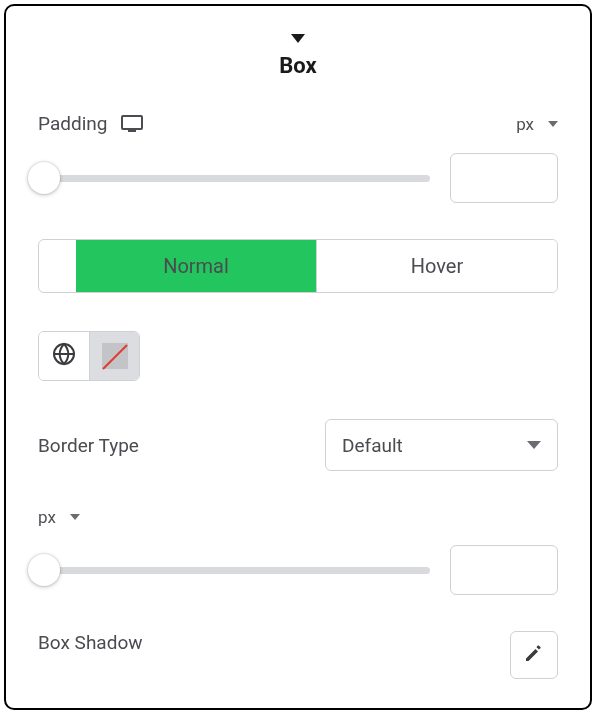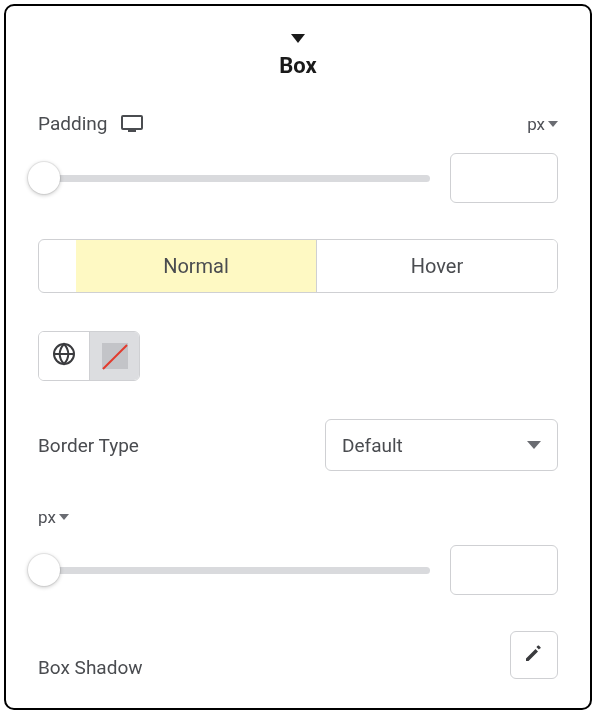--- a/index.html
+++ b/index.html
@@ -45,21 +45,21 @@
   font-size: 19px;
   color: #4a4c50;
   display: flex;
   align-items: center;
   gap: 14px;
 }
 .device-icon svg { display: block; }
 .unit-select {
   display: flex;
   align-items: center;
-  gap: 3px;
+  gap: 14px;
   font-size: 17px;
   color: #505258;
   cursor: pointer;
 }
 .unit-select .chev {
   width: 0; height: 0;
   border-left: 5px solid transparent;
   border-right: 5px solid transparent;
   border-top: 6px solid #6a6c72;
 }
@@ -112,21 +112,21 @@
 .tab {
   flex: 1;
   text-align: center;
   padding: 14px 0;
   font-size: 20px;
   color: #4a4c50;
   cursor: pointer;
   background: #fff;
 }
 .tab.active {
-  background: #fef9c3;
+  background: #22c55e;
   margin-left: 37px;
 }
 .tab + .tab {
   border-left: 1px solid #cfd0d3;
 }
 .bg-row {
   display: flex;
   align-items: center;
   justify-content: space-between;
   margin-bottom: 38px;
@@ -194,21 +194,21 @@
   border: 1px solid #cfd0d3;
   border-radius: 6px;
   display: flex;
   align-items: center;
   justify-content: center;
   cursor: pointer;
   background: #fff;
 }
 .shadow-row {
   display: flex;
-  align-items: flex-end;
+  align-items: flex-start;
   justify-content: space-between;
 }
 </style>
 </head>
 <body>
 
 <div class="panel">
 
   <div class="section-header">
     <span class="caret-down"></span>

